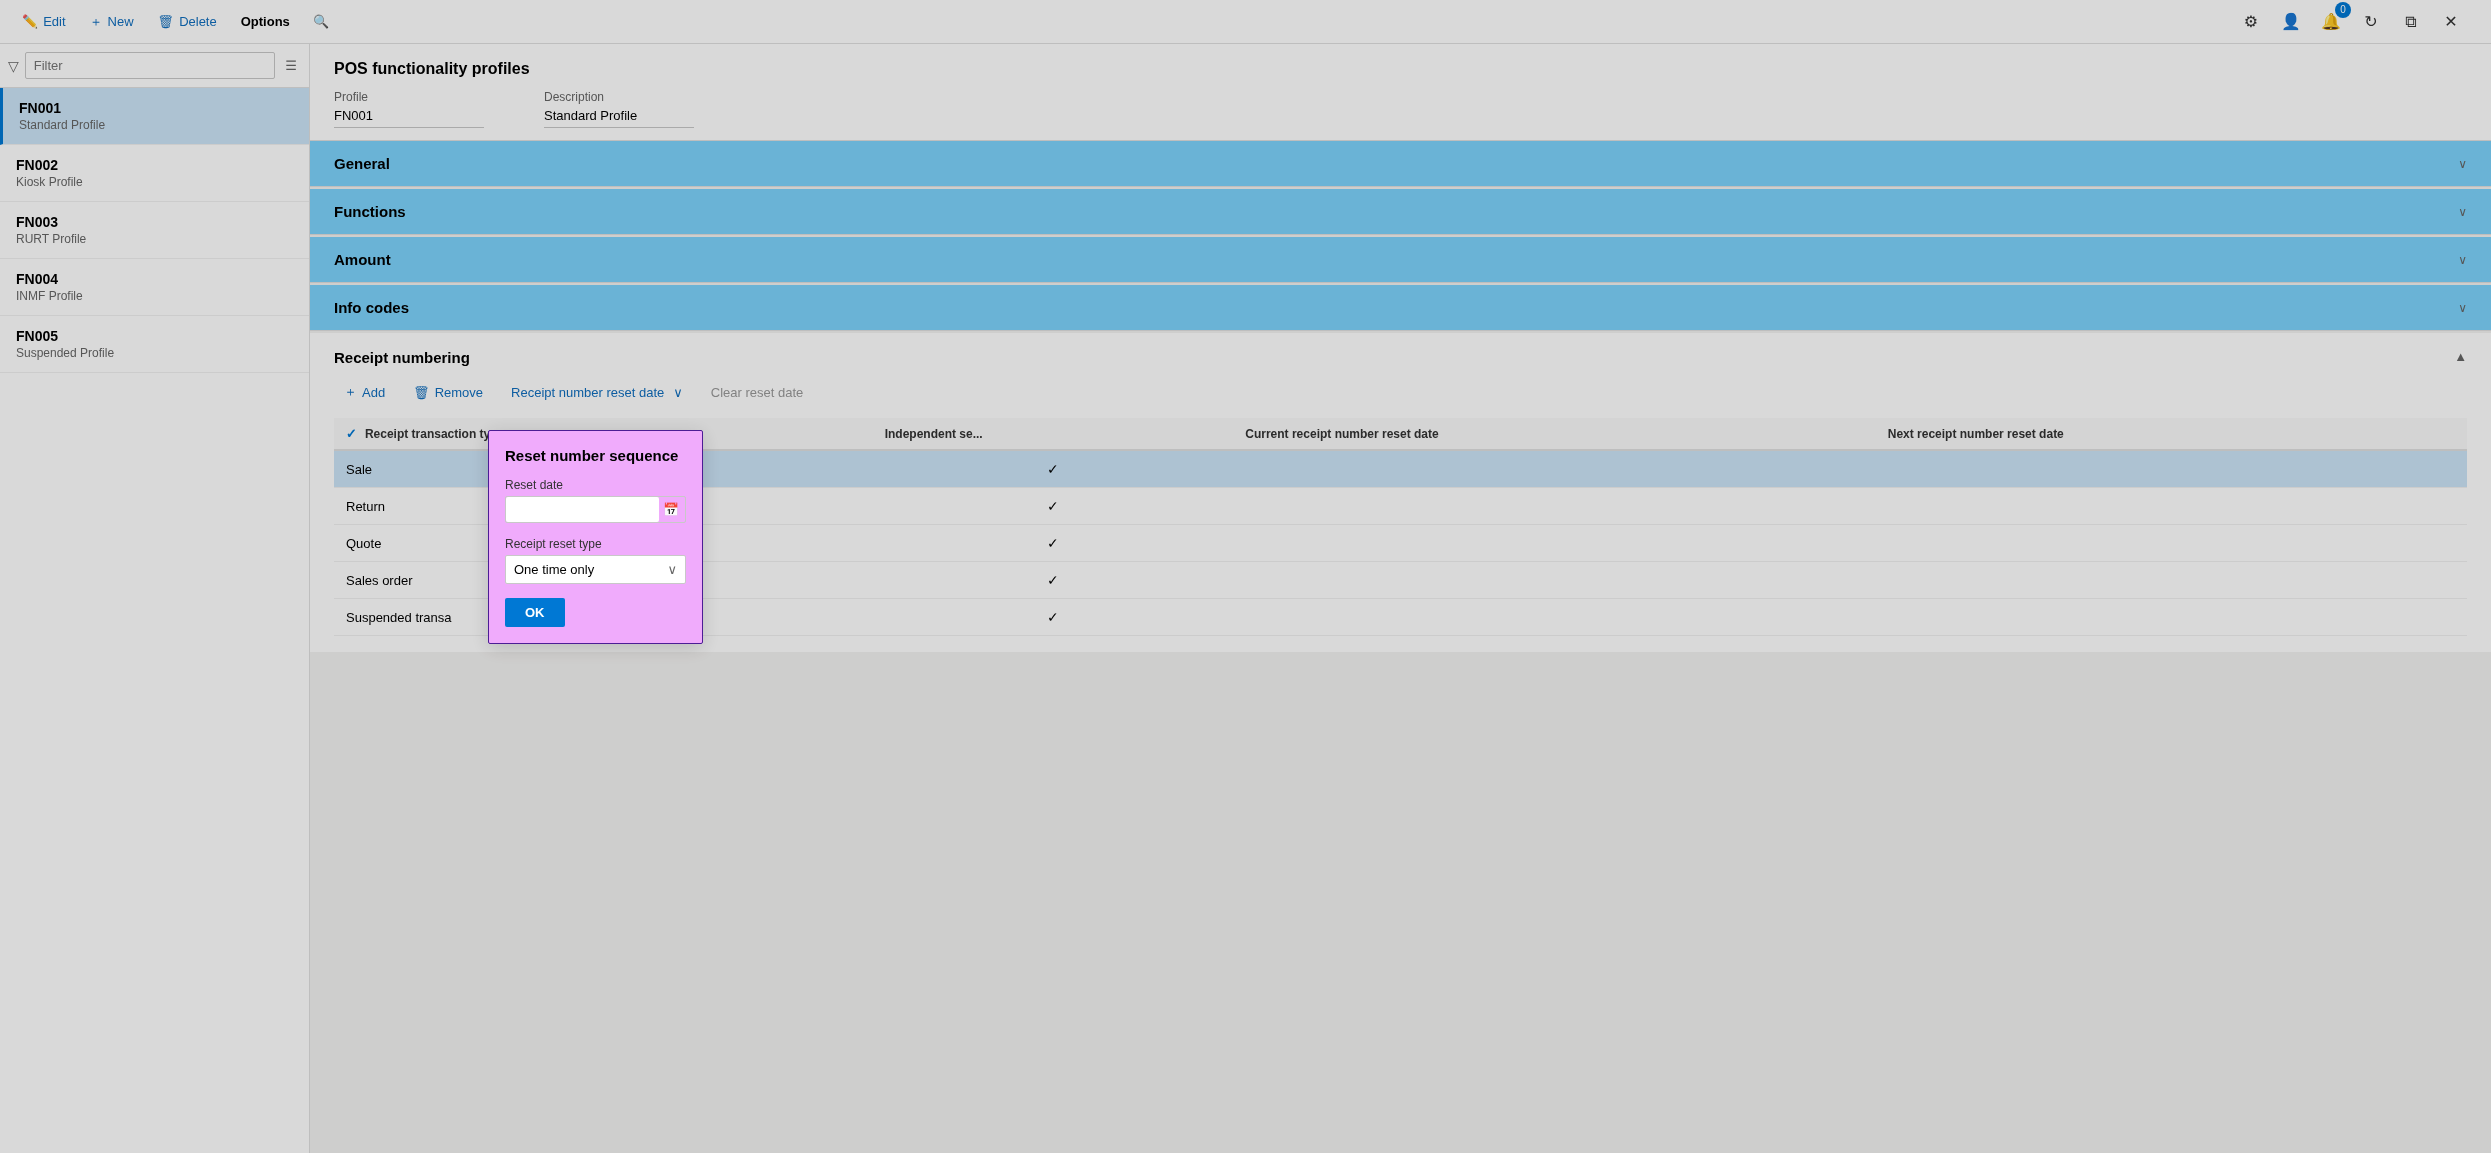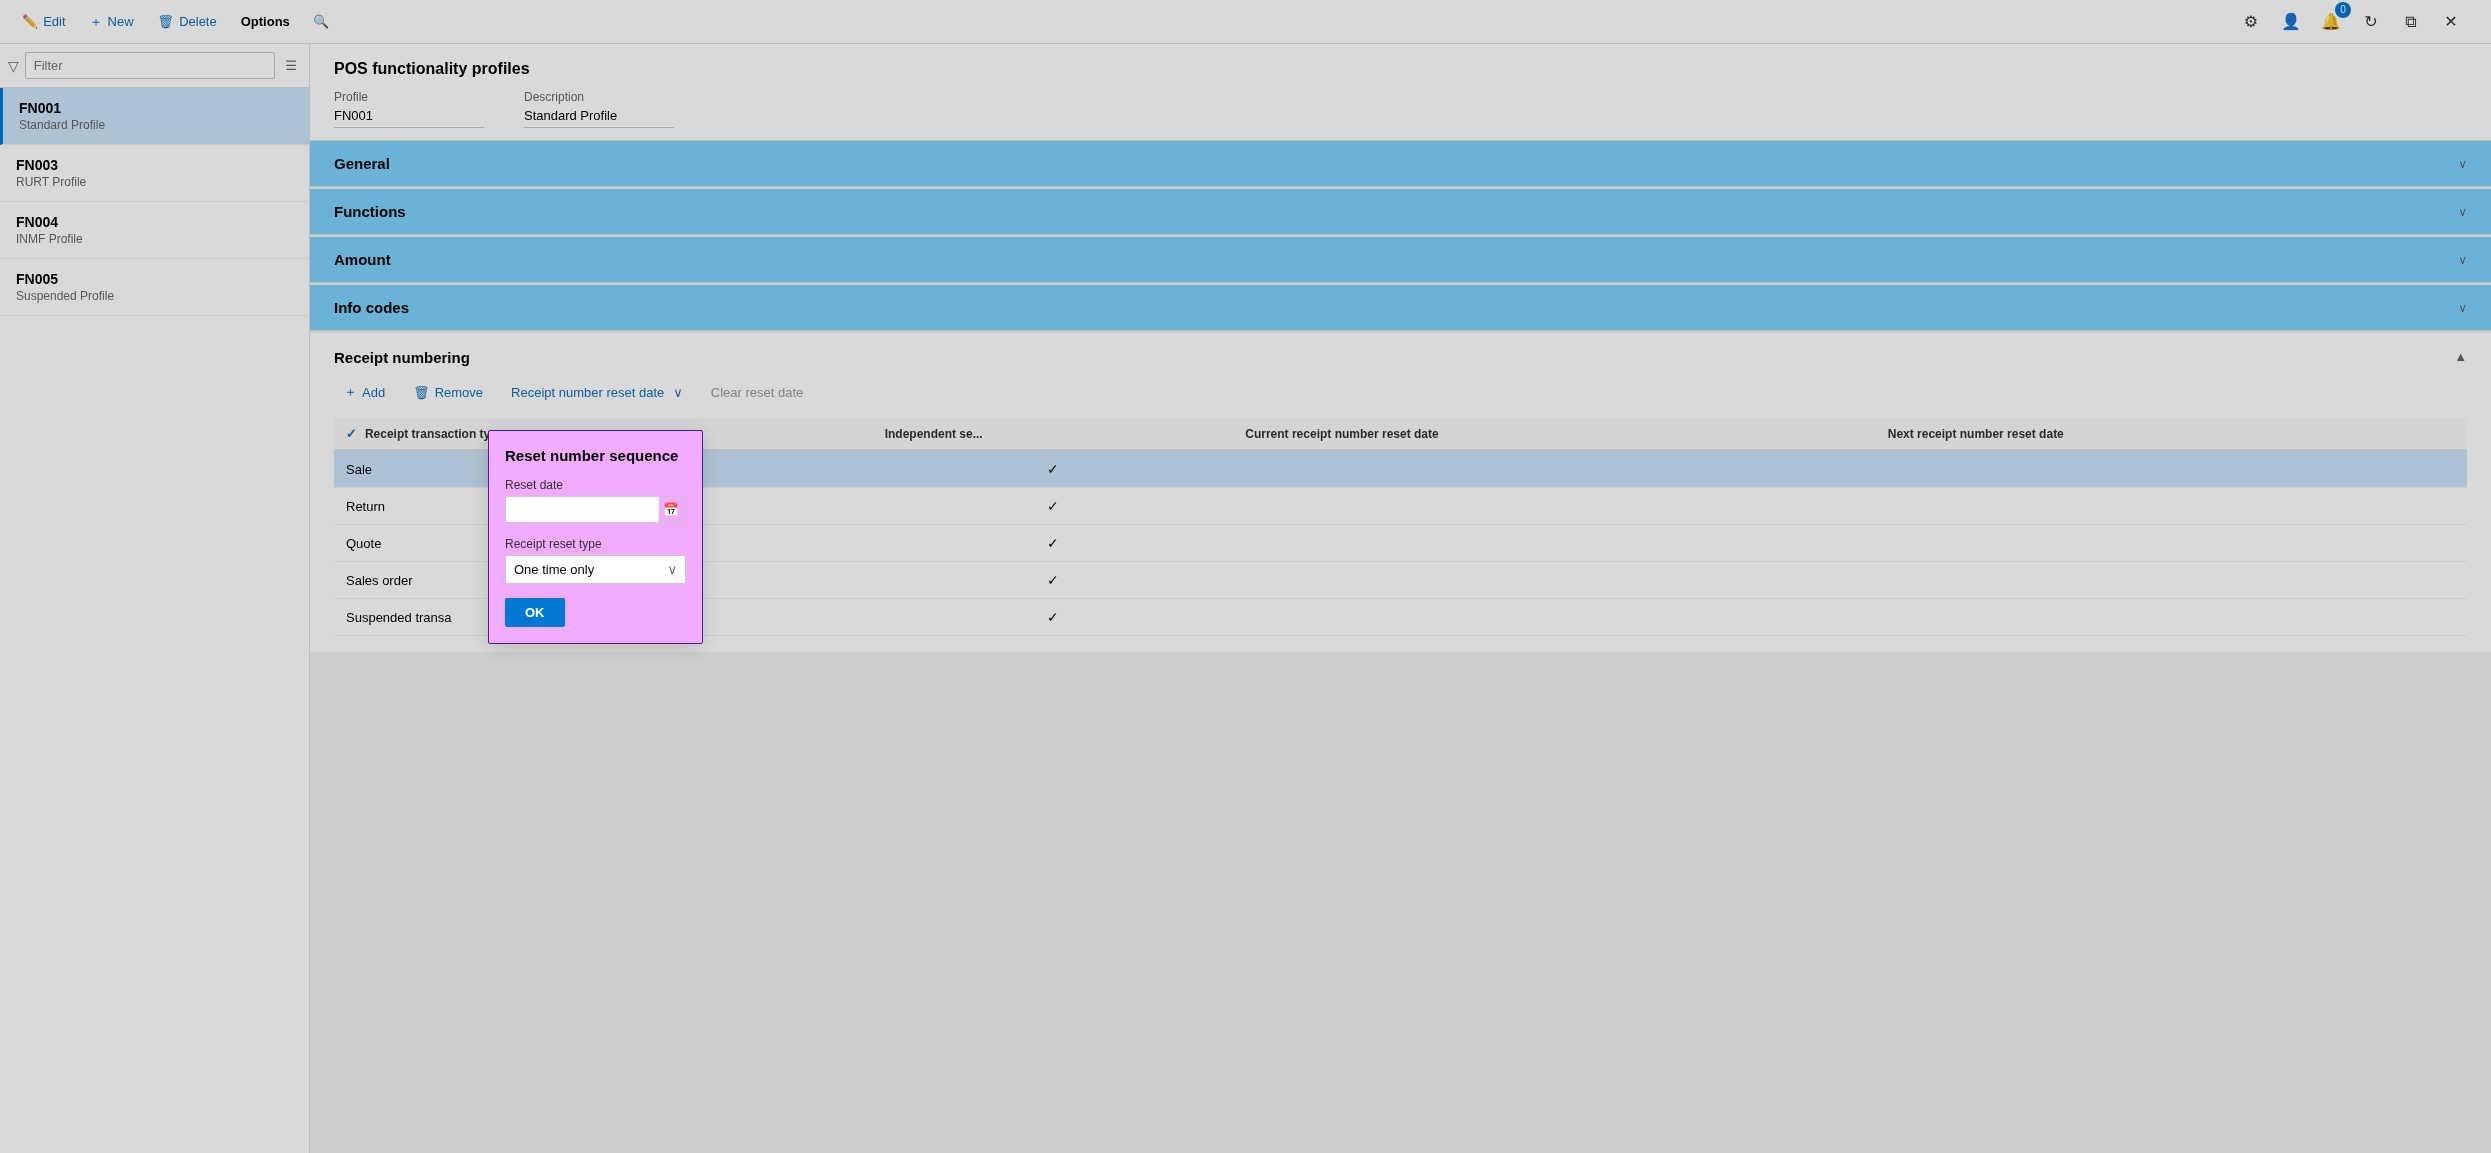--- a/index.html
+++ b/index.html
@@ -68,21 +68,21 @@
     .content-area {
       flex: 1; overflow-y: auto; background: #f3f2f1; padding: 0;
     }
 
     
     .content-header {
       background: #fff; padding: 16px 24px 12px;
       border-bottom: 1px solid #e0e0e0;
     }
     .content-header h2 { font-size: 16px; font-weight: 600; color: #000; margin-bottom: 12px; }
-    .header-fields { display: flex; gap: 40px; align-items: flex-start; }
+    .header-fields { display: flex; gap: 60px; align-items: flex-start; }
     .header-field label { font-size: 12px; color: #666; display: block; margin-bottom: 4px; }
     .header-field .field-value {
       font-size: 13px; color: #000;
       border-bottom: 1px solid #c8c8c8; padding-bottom: 4px; min-width: 150px;
     }
 
     
     .accordion { background: #7dd3fc; margin-bottom: 2px; }
     .accordion-header {
       display: flex; align-items: center; justify-content: space-between;
@@ -208,20 +208,24 @@
   <div class="left-sidebar">
     <div class="sidebar-toolbar">
       <span class="filter-icon">▽</span>
       <input class="filter-input" type="text" placeholder="Filter" style="">
       <span class="sidebar-expand">☰</span>
     </div>
     <div class="profile-list" id="profile-list">
     <div class="profile-item selected">
           <div class="profile-id">FN001</div>
           <div class="profile-name">Standard Profile</div>
+        </div>
+        <div class="profile-item">
+          <div class="profile-id">FN002</div>
+          <div class="profile-name">Kiosk Profile</div>
         </div>
         <div class="profile-item">
           <div class="profile-id">FN003</div>
           <div class="profile-name">RURT Profile</div>
         </div>
         <div class="profile-item">
           <div class="profile-id">FN004</div>
           <div class="profile-name">INMF Profile</div>
         </div>
         <div class="profile-item">

